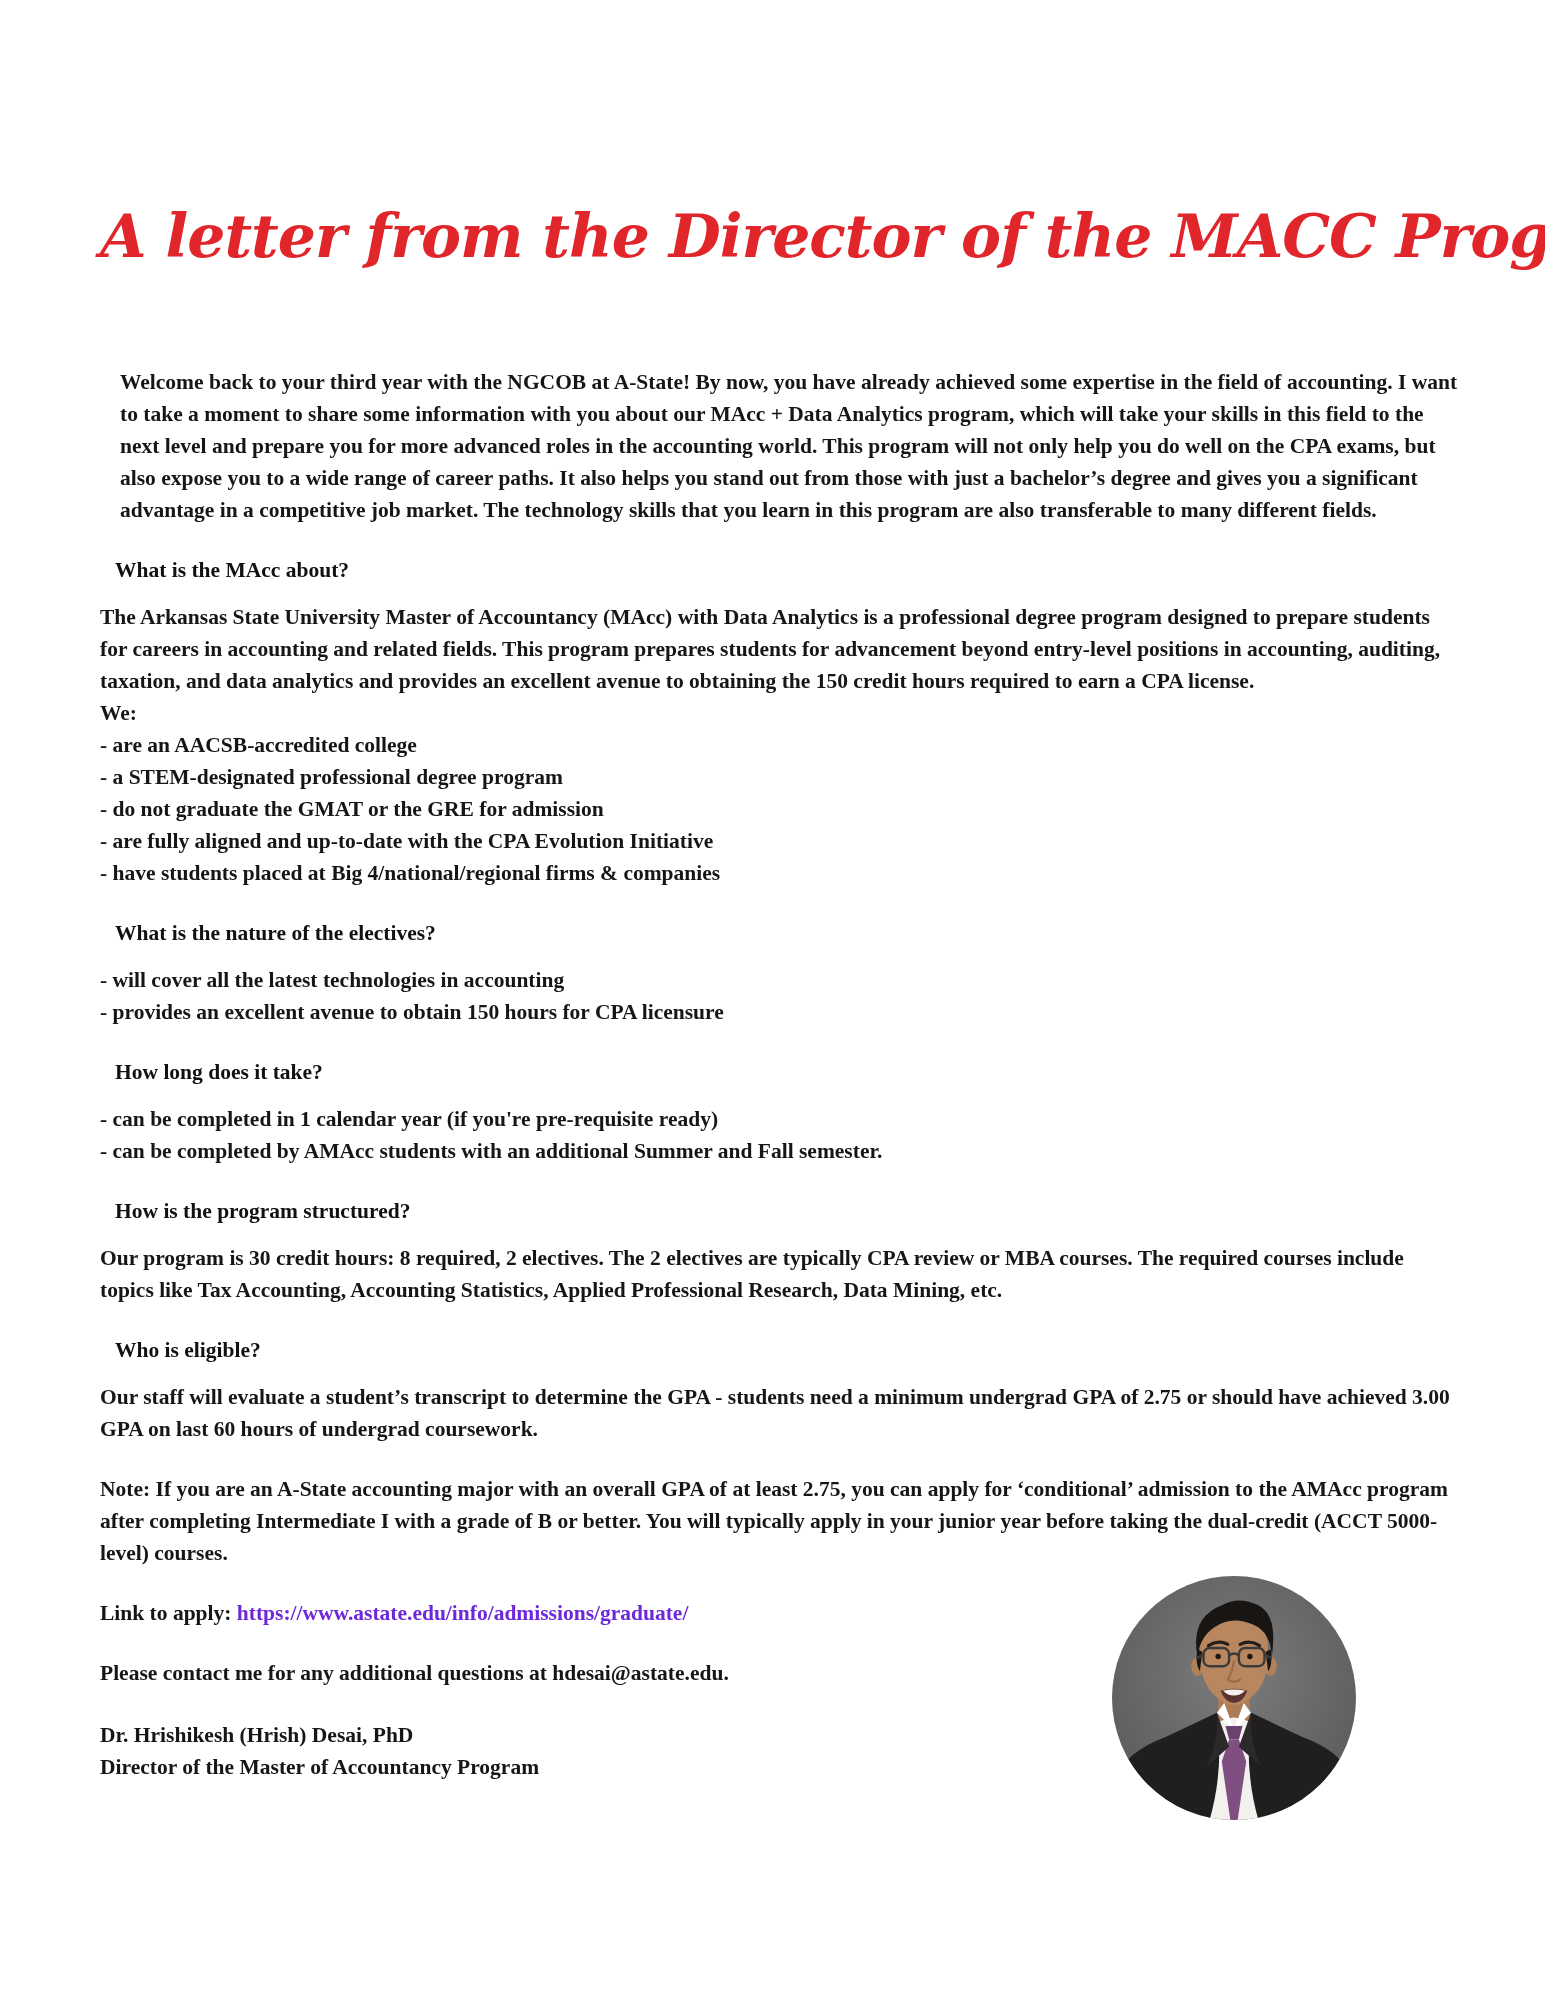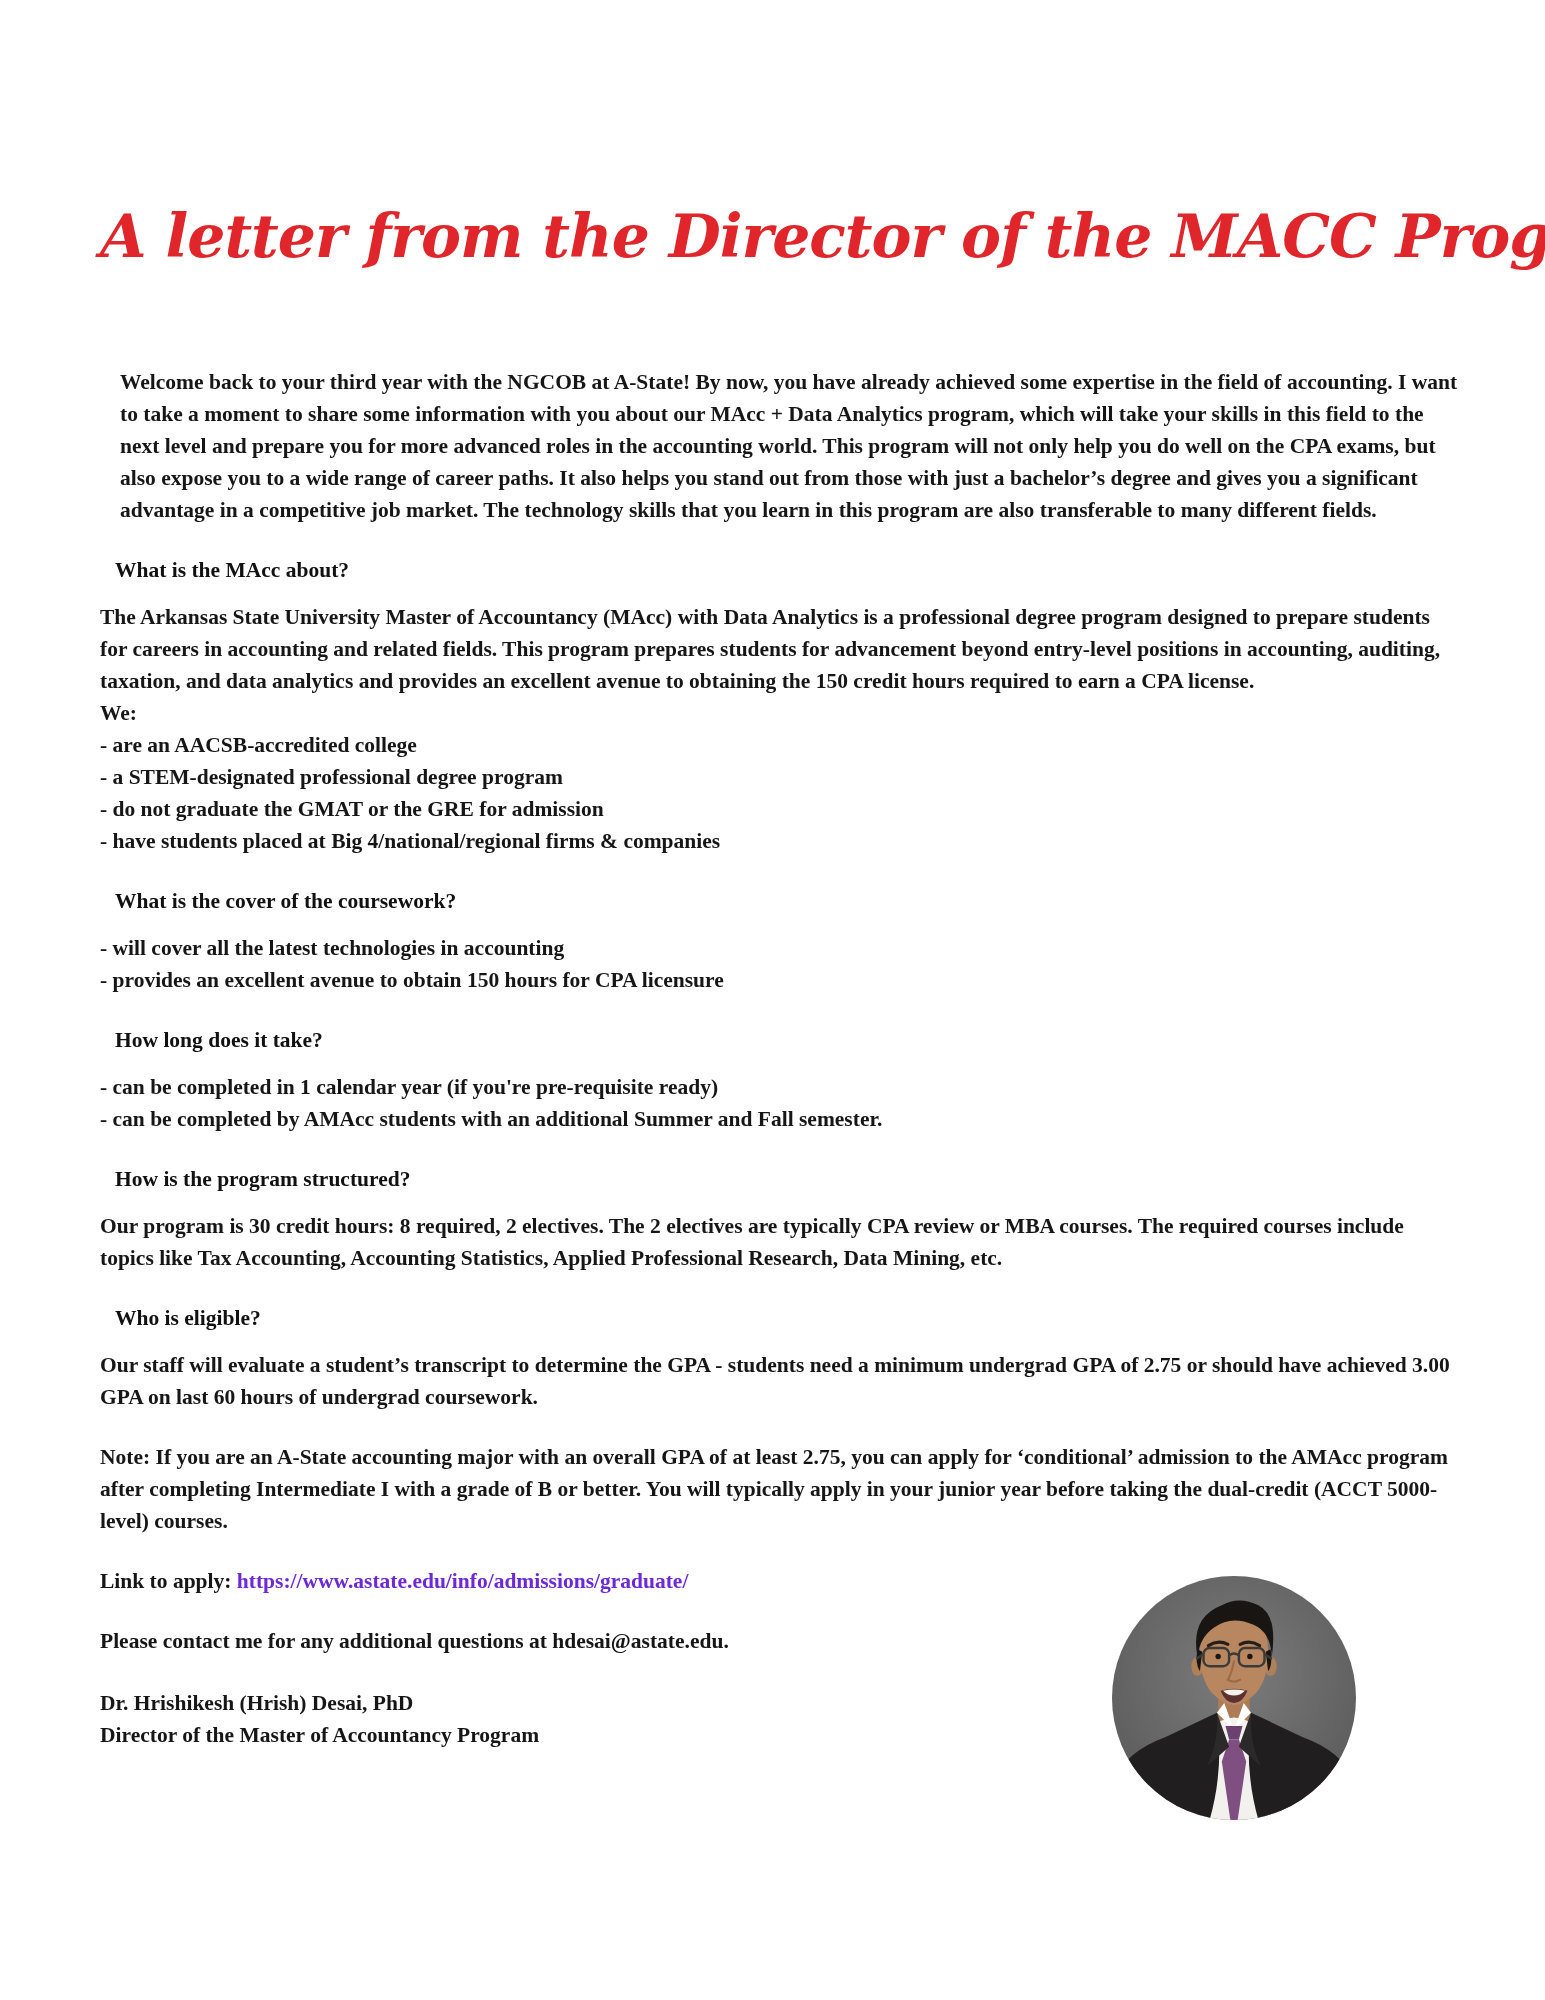--- a/index.html
+++ b/index.html
@@ -66,25 +66,26 @@
 
     <p class="para intro">Welcome back to your third year with the NGCOB at A-State! By now, you have already achieved some expertise in the field of accounting. I want to take a moment to share some information with you about our MAcc + Data Analytics program, which will take your skills in this field to the next level and prepare you for more advanced roles in the accounting world. This program will not only help you do well on the CPA exams, but also expose you to a wide range of career paths. It also helps you stand out from those with just a bachelor’s degree and gives you a significant advantage in a competitive job market. The technology skills that you learn in this program are also transferable to many different fields.</p>
 
     <div class="block">
       <h2 class="heading">What is the MAcc about?</h2>
       <p class="para">The Arkansas State University Master of Accountancy (MAcc) with Data Analytics is a professional degree program designed to prepare students for careers in accounting and related fields. This program prepares students for advancement beyond entry-level positions in accounting, auditing, taxation, and data analytics and provides an excellent avenue to obtaining the 150 credit hours required to earn a CPA license.</p>
       <p class="line">We:</p>
       <p class="line">- are an AACSB-accredited college</p>
       <p class="line">- a STEM-designated professional degree program</p>
       <p class="line">- do not graduate the GMAT or the GRE for admission</p>
+      <p class="line">- are fully aligned and up-to-date with the CPA Evolution Initiative</p>
       <p class="line">- have students placed at Big 4/national/regional firms &amp; companies</p>
     </div>
 
     <div class="block">
-      <h2 class="heading">What is the cover of the coursework?</h2>
+      <h2 class="heading">What is the nature of the electives?</h2>
       <p class="line">- will cover all the latest technologies in accounting</p>
       <p class="line">- provides an excellent avenue to obtain 150 hours for CPA licensure</p>
     </div>
 
     <div class="block">
       <h2 class="heading">How long does it take?</h2>
       <p class="line">- can be completed in 1 calendar year (if you're pre-requisite ready)</p>
       <p class="line">- can be completed by AMAcc students with an additional Summer and Fall semester.</p>
     </div>
 

